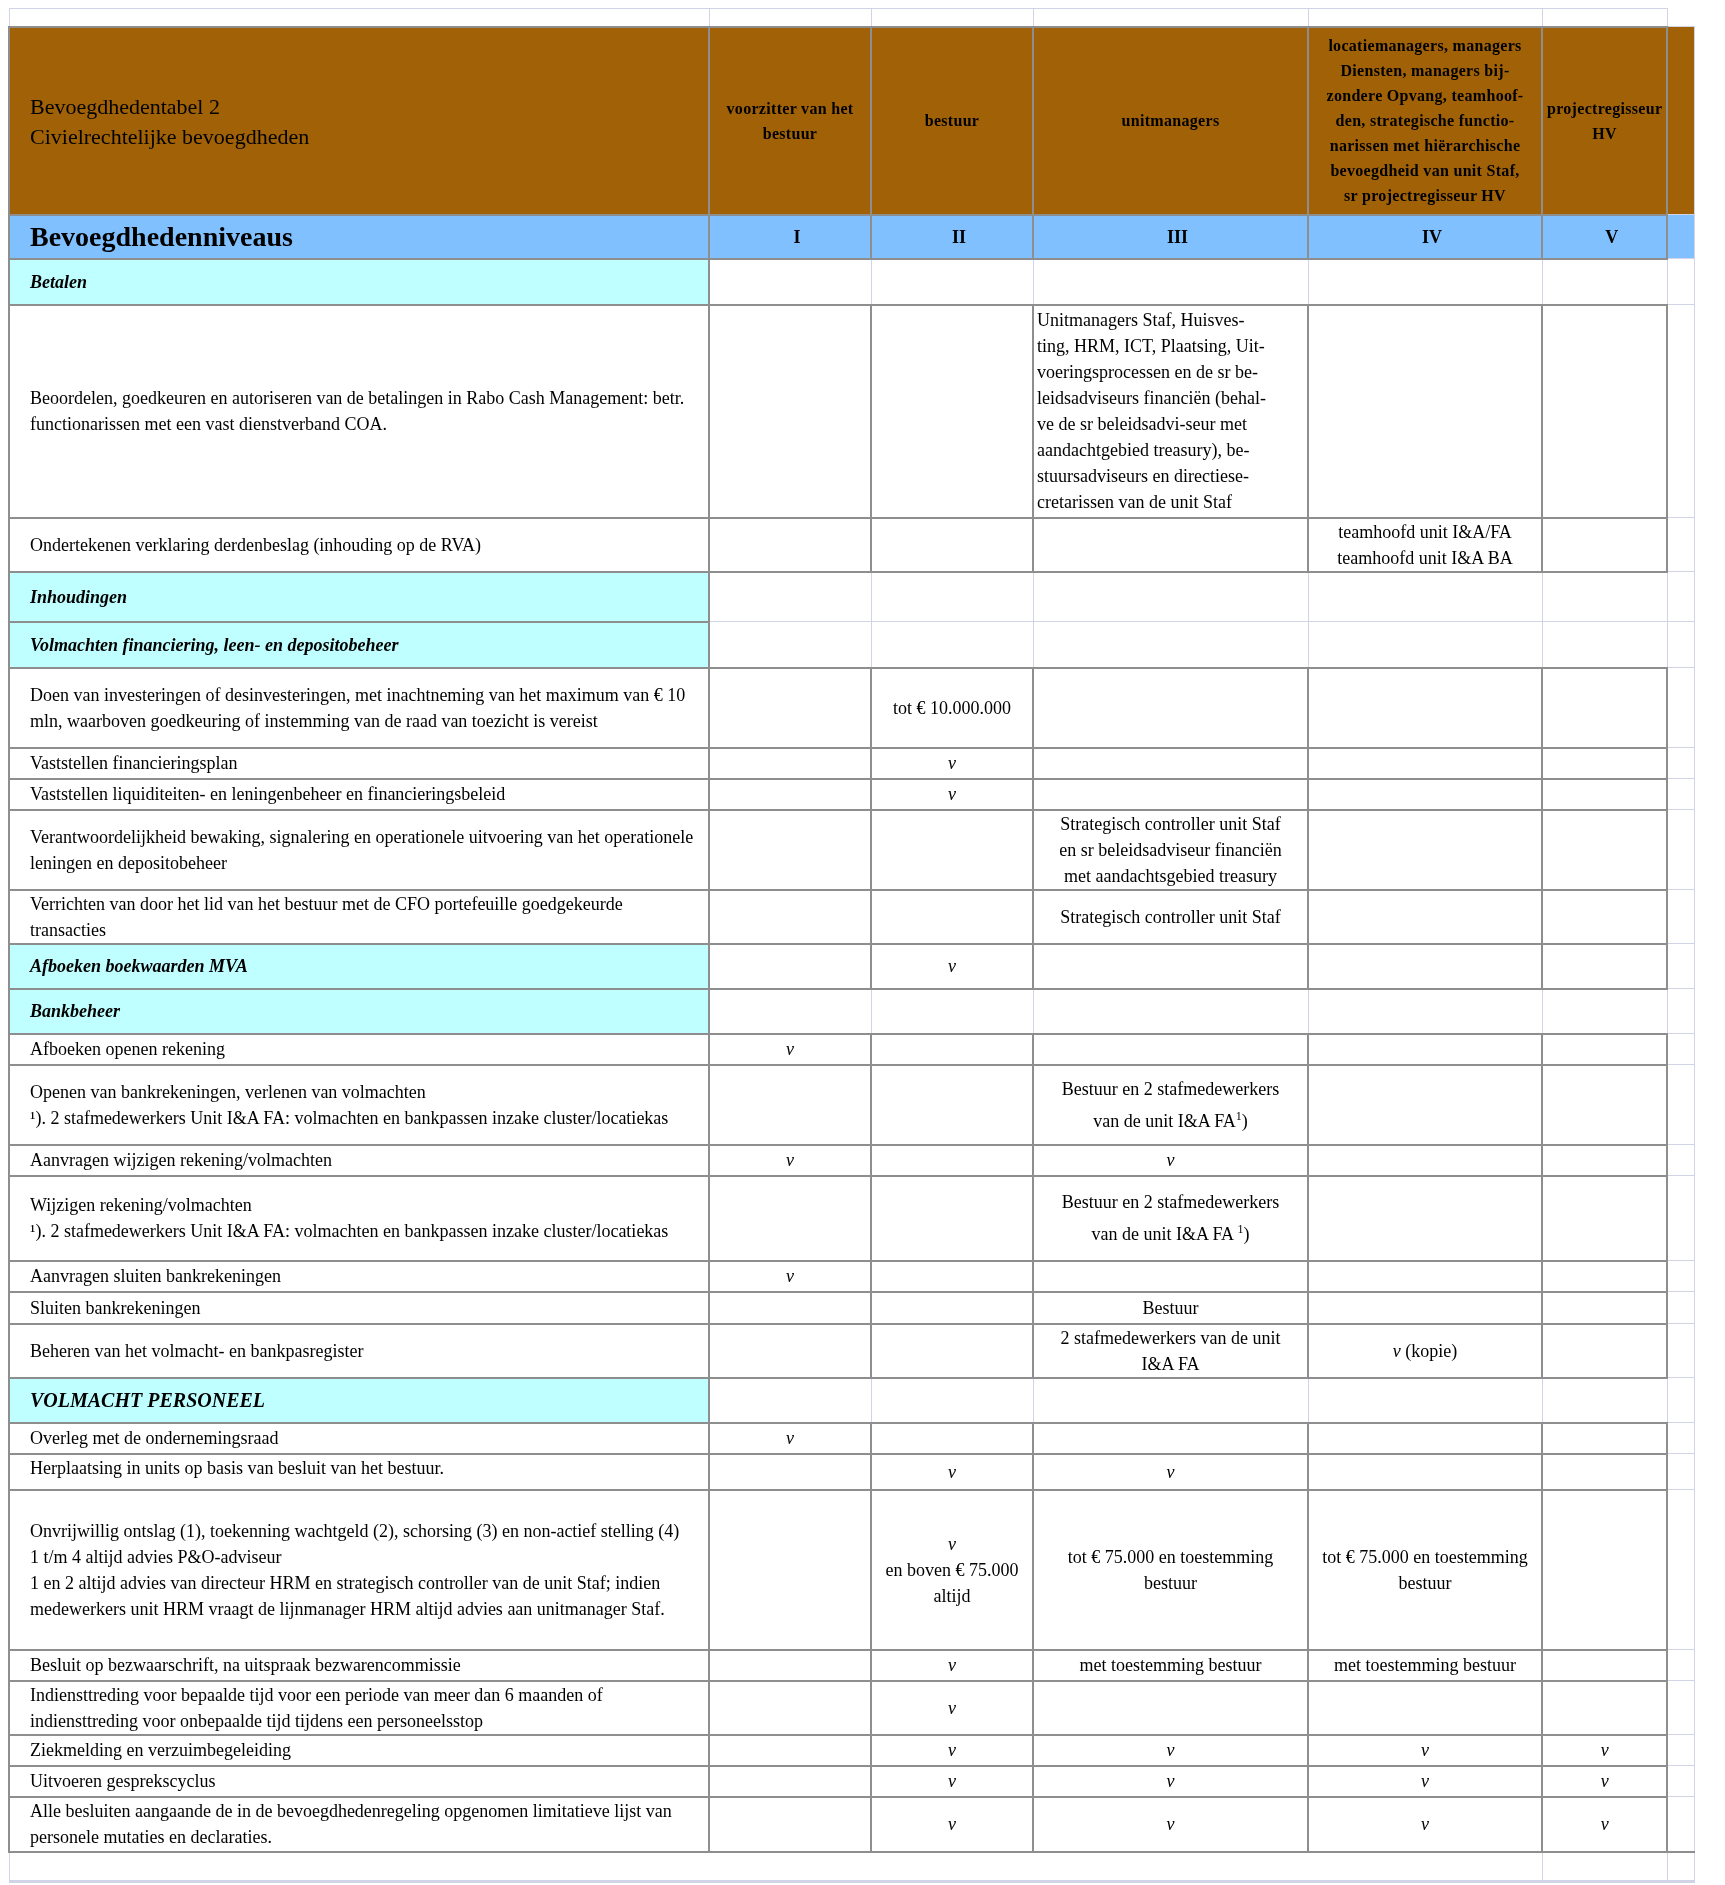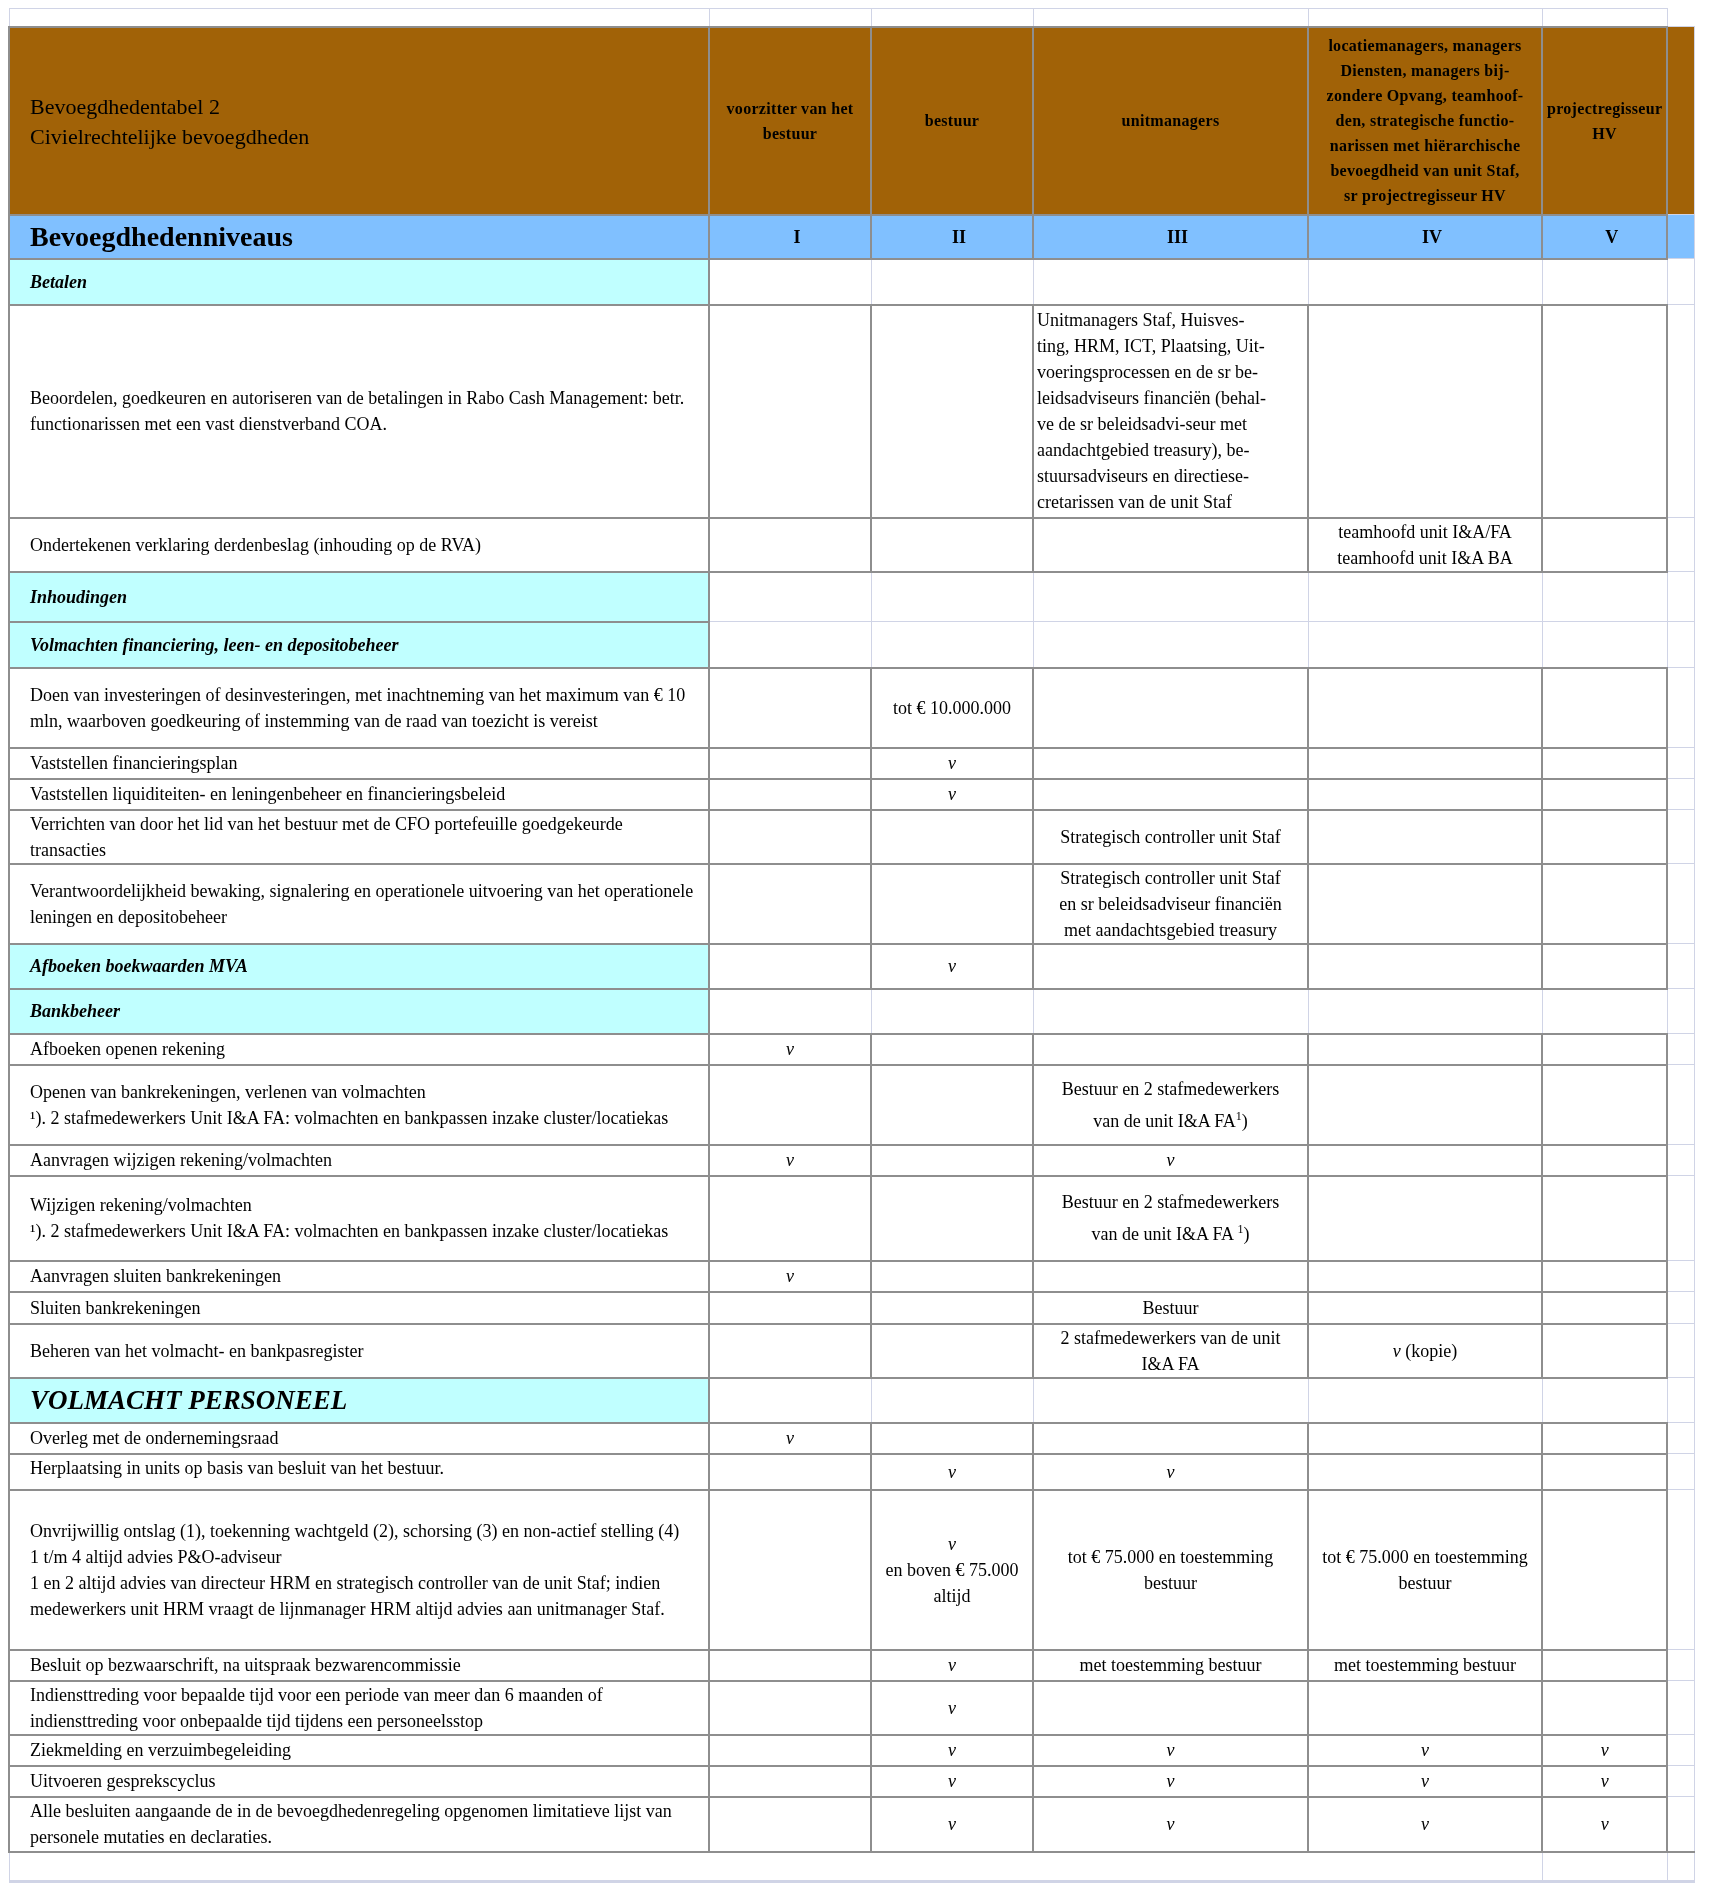--- a/index.html
+++ b/index.html
@@ -12,21 +12,21 @@
   table.grid td.c { text-align: center; padding: 0 4px; }
   td.ghost { border: 1px solid #d0d4e6 !important; background: #fff; }
   tr.top-empty td { border: 1px solid #d0d4e6; border-bottom: 2px solid #8e8e8e; }
   tr.bottom-empty td { border: 1px solid #d0d4e6; border-top: 2px solid #8e8e8e; border-bottom: 3px solid #d0d4e6; }
   .hdr td { background: #a16207; vertical-align: top; }
   .hdr td.title { font-weight: normal; font-size: 22px; line-height: 30px; padding-top: 2px; }
   .hdr td.role { font-weight: bold; font-size: 16px; line-height: 25px; text-align: center; padding: 0 4px; letter-spacing: 0.3px; }
   .lvl td { background: #80c0ff; font-weight: bold; font-size: 18px; text-align: center; }
   .lvl td.lvl-label { text-align: left; font-size: 28px; }
   td.section { background: #c0ffff; font-weight: bold; font-size: 18px; font-style: italic; }
-  td.section.big { font-size: 27px; }
+  td.section.big { font-size: 20px; }
   .pre { white-space: pre-line; }
   .tick { font-style: italic; }
   .small { font-size: 16px; line-height: 25px; }
   sup { font-size: 12px; line-height: 0; }
   .extra { width: 18px; }
 </style>
 </head>
 <body>
 
 <div class="sheet">
@@ -156,36 +156,36 @@
   </tr>
   <tr style="height:31px">
     <td>Vaststellen liquiditeiten- en leningenbeheer en financieringsbeleid</td>
     <td></td>
     <td class="c tick">v</td>
     <td></td>
     <td></td>
     <td></td>
     <td class="ghost"></td>
   </tr>
-  <tr style="height:54px">
-    <td>Verrichten van door het lid van het bestuur met de CFO portefeuille goedgekeurde transacties</td>
-    <td></td>
-    <td></td>
-    <td class="c">Strategisch controller unit Staf</td>
-    <td></td>
-    <td></td>
-    <td class="ghost"></td>
-  </tr>
   <tr style="height:80px">
     <td>Verantwoordelijkheid bewaking, signalering en operationele uitvoering van het operationele leningen en depositobeheer</td>
     <td></td>
     <td></td>
     <td class="c pre">Strategisch controller unit Staf
 en sr beleidsadviseur financiën
 met aandachtsgebied treasury</td>
+    <td></td>
+    <td></td>
+    <td class="ghost"></td>
+  </tr>
+  <tr style="height:54px">
+    <td>Verrichten van door het lid van het bestuur met de CFO portefeuille goedgekeurde transacties</td>
+    <td></td>
+    <td></td>
+    <td class="c">Strategisch controller unit Staf</td>
     <td></td>
     <td></td>
     <td class="ghost"></td>
   </tr>
 
   <tr style="height:45px">
     <td class="section">Afboeken boekwaarden MVA</td>
     <td></td>
     <td class="c tick">v</td>
     <td></td>

